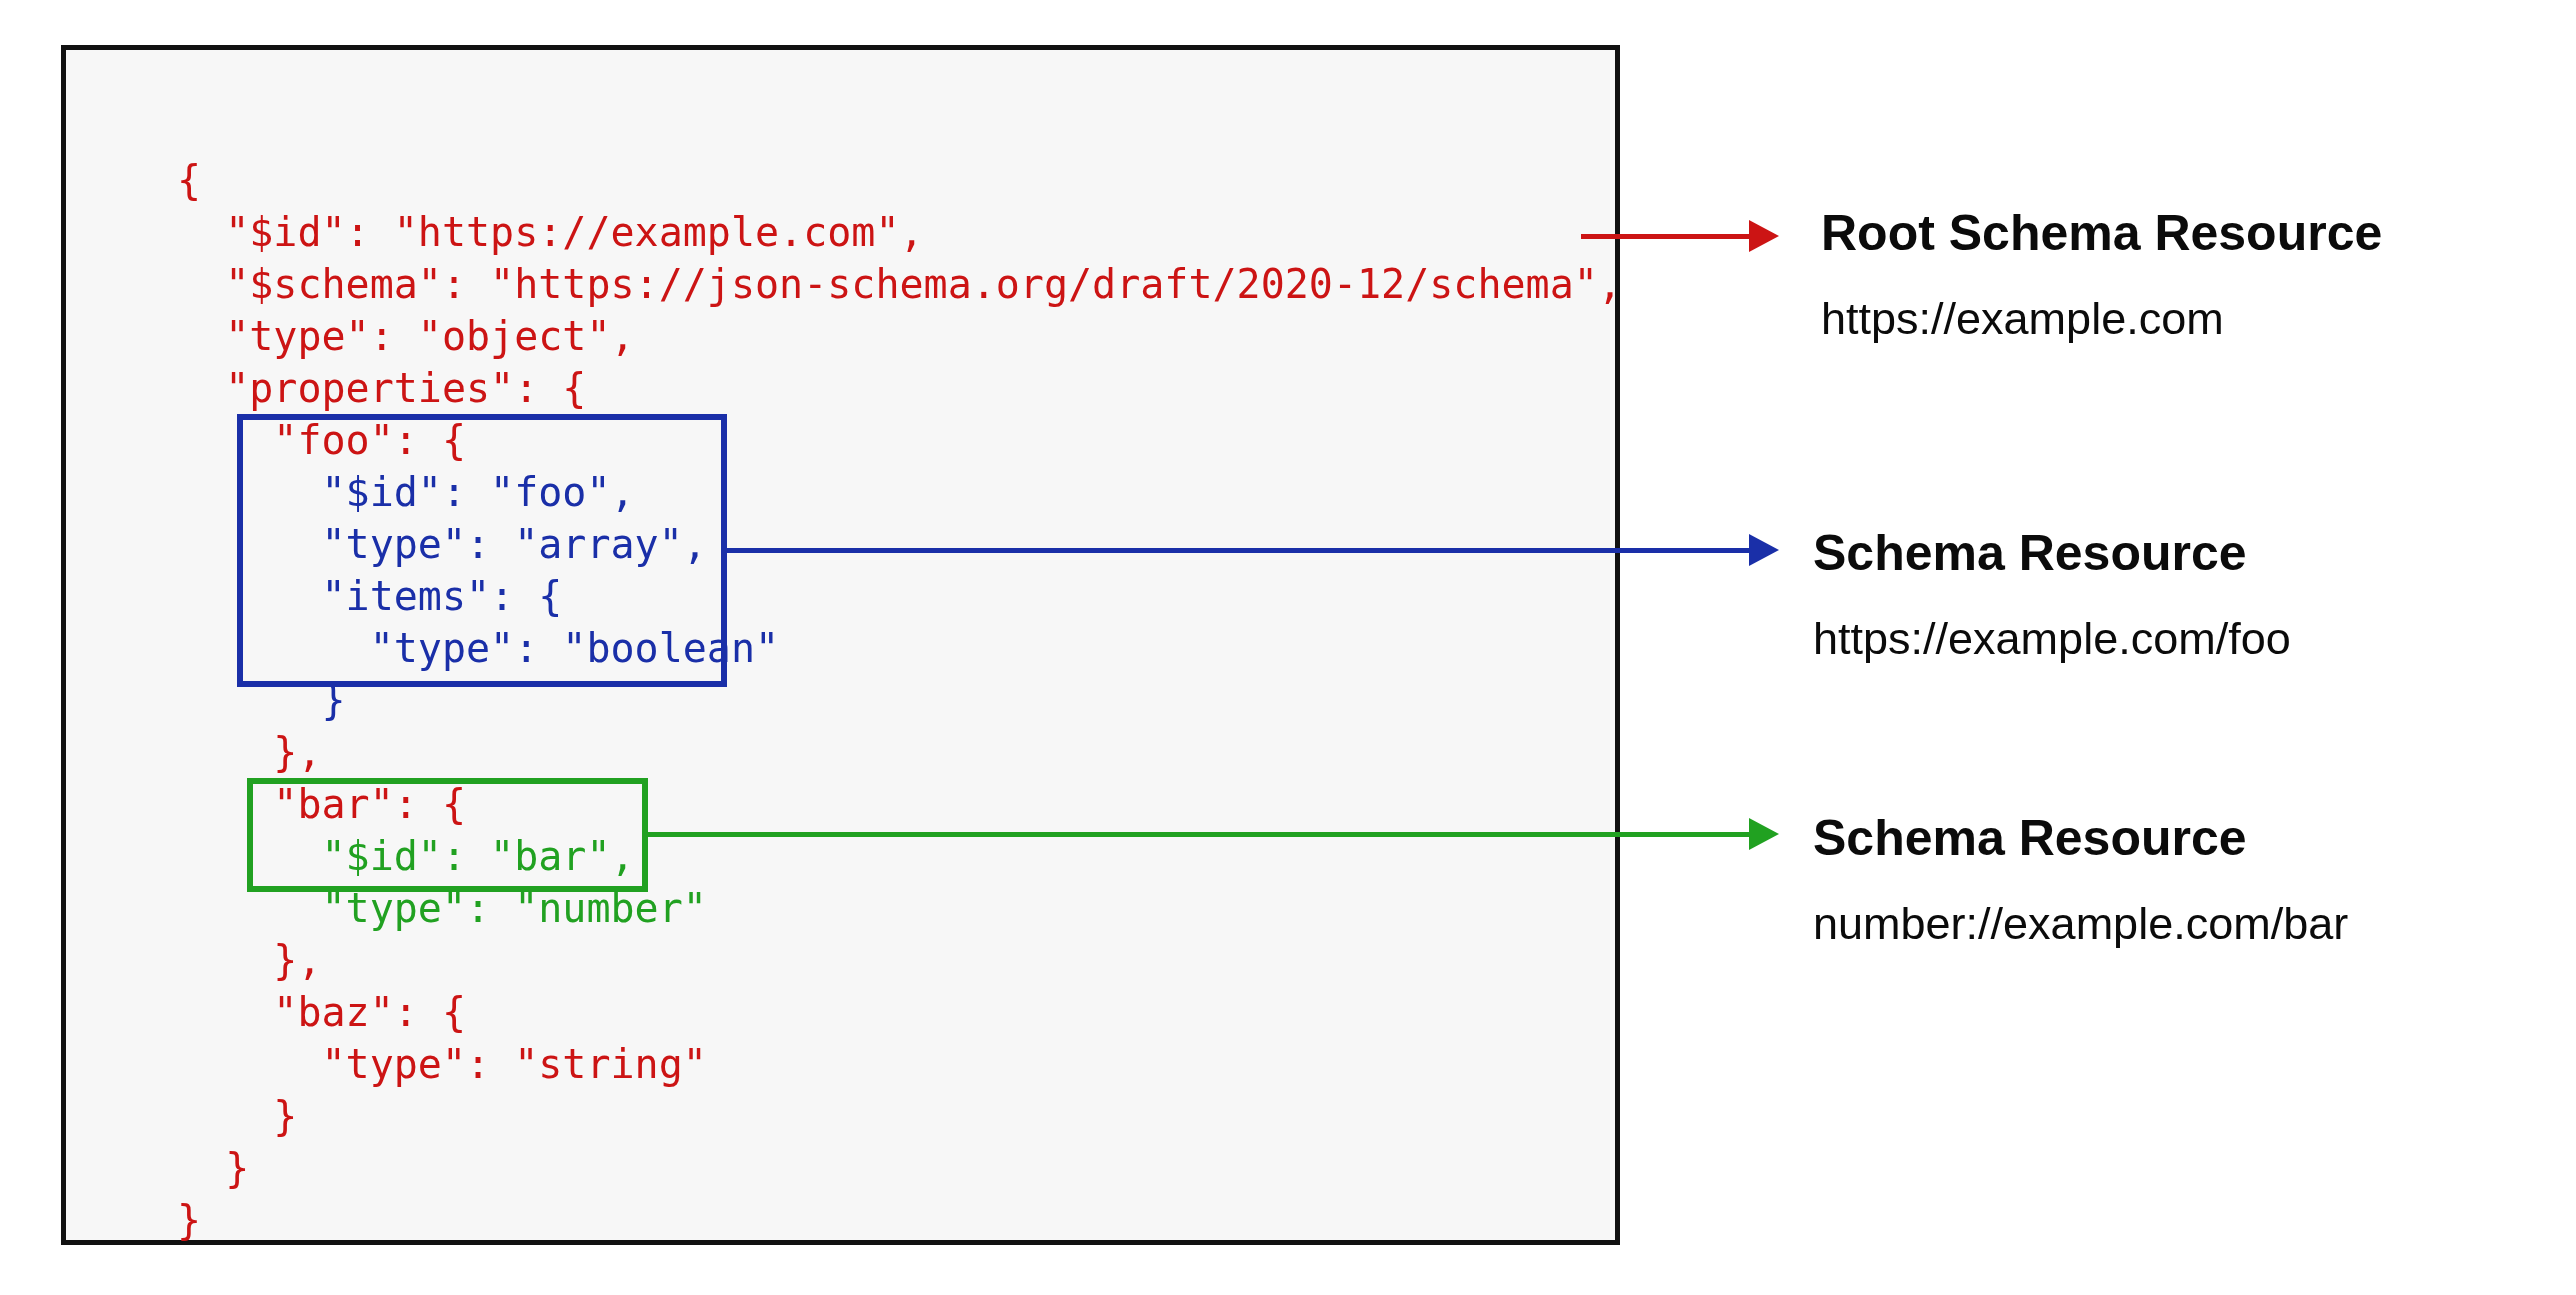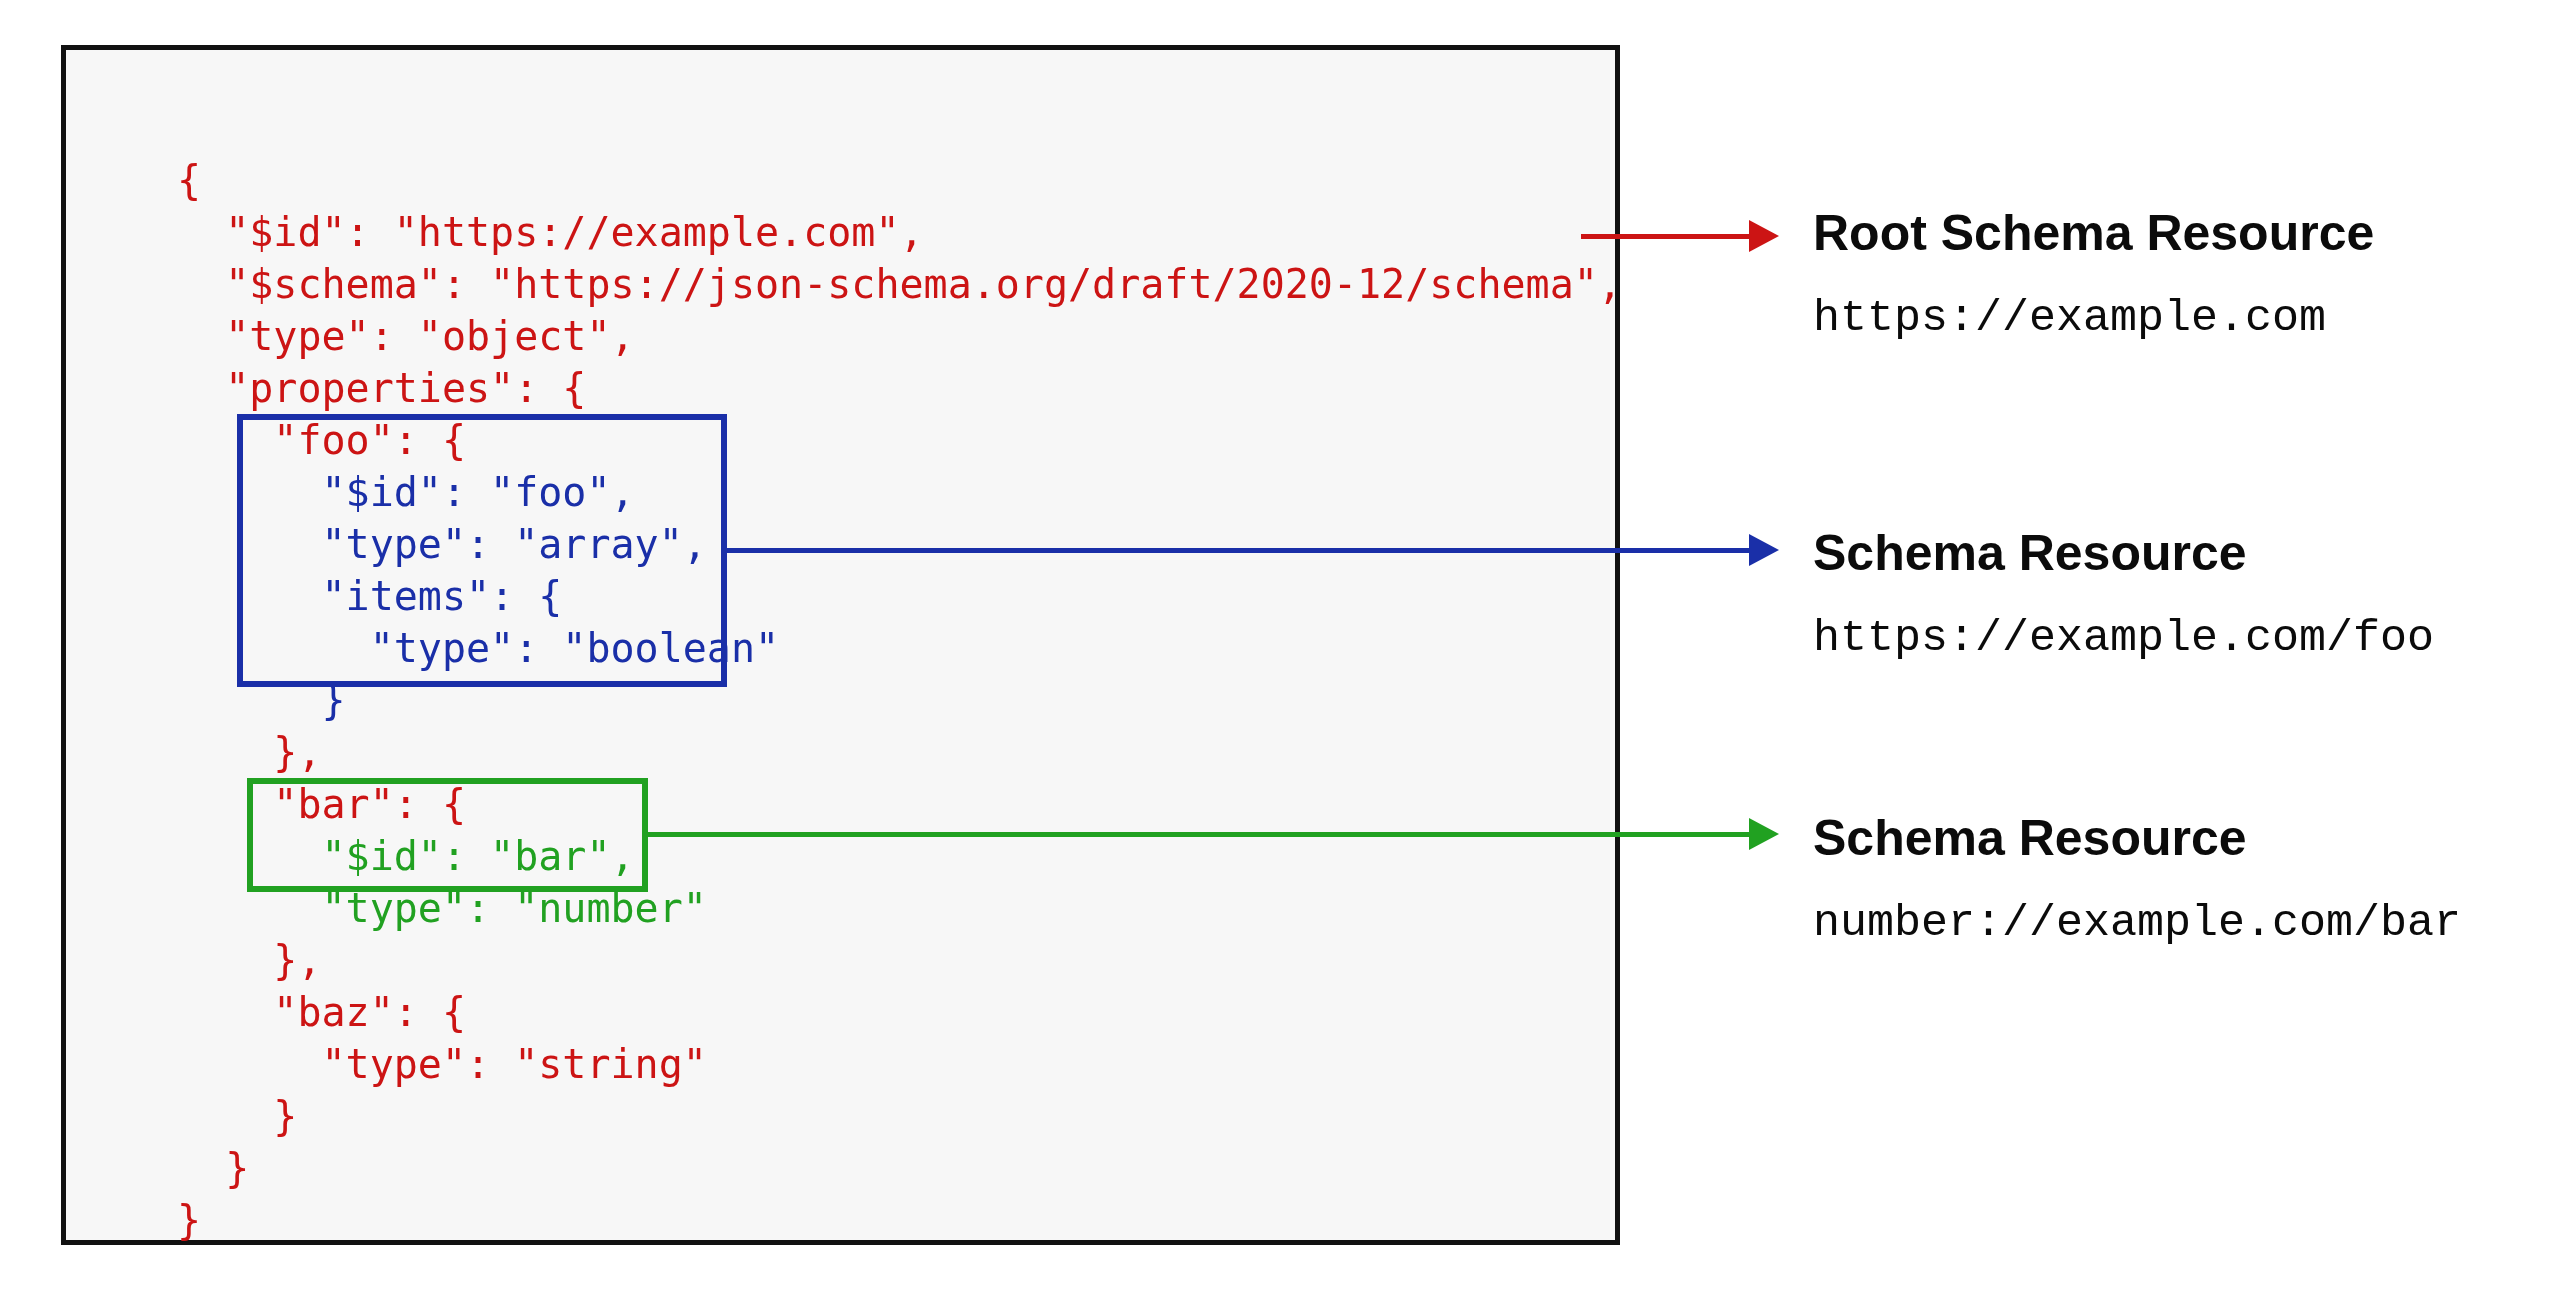--- a/index.html
+++ b/index.html
@@ -107,27 +107,27 @@
   .annotation .title {
     font-family: "Liberation Sans", sans-serif;
     font-weight: bold;
     font-size: 50px;
     line-height: 66px;
     color: var(--label-text);
     white-space: nowrap;
   }
   .annotation .url {
     margin-top: 28px;
-    font-family: Liberation Mono, monospace;
+    font-family: Liberation Sans, sans-serif;
     font-size: 45px;
     line-height: 50px;
     color: var(--label-text);
     white-space: nowrap;
   }
-  #ann-root { top: 200px; }
+  #ann-root { top: 200px; margin-left: 8px; }
   #ann-foo  { top: 520px; }
   #ann-bar  { top: 805px; }
 </style>
 </head>
 <body>
 
 <div id="stage">
 
   <div id="code-panel">
     <div id="code-lines"><div class="code-line c-red">{</div><div class="code-line c-red">  "$id": "https://example.com",</div><div class="code-line c-red">  "$schema": "https://json-schema.org/draft/2020-12/schema",</div><div class="code-line c-red">  "type": "object",</div><div class="code-line c-red">  "properties": {</div><div class="code-line c-red">    "foo": {</div><div class="code-line c-blue">      "$id": "foo",</div><div class="code-line c-blue">      "type": "array",</div><div class="code-line c-blue">      "items": {</div><div class="code-line c-blue">        "type": "boolean"</div><div class="code-line c-blue">      }</div><div class="code-line c-red">    },</div><div class="code-line c-red">    "bar": {</div><div class="code-line c-green">      "$id": "bar",</div><div class="code-line c-green">      "type": "number"</div><div class="code-line c-red">    },</div><div class="code-line c-red">    "baz": {</div><div class="code-line c-red">      "type": "string"</div><div class="code-line c-red">    }</div><div class="code-line c-red">  }</div><div class="code-line c-red">}</div></div>

